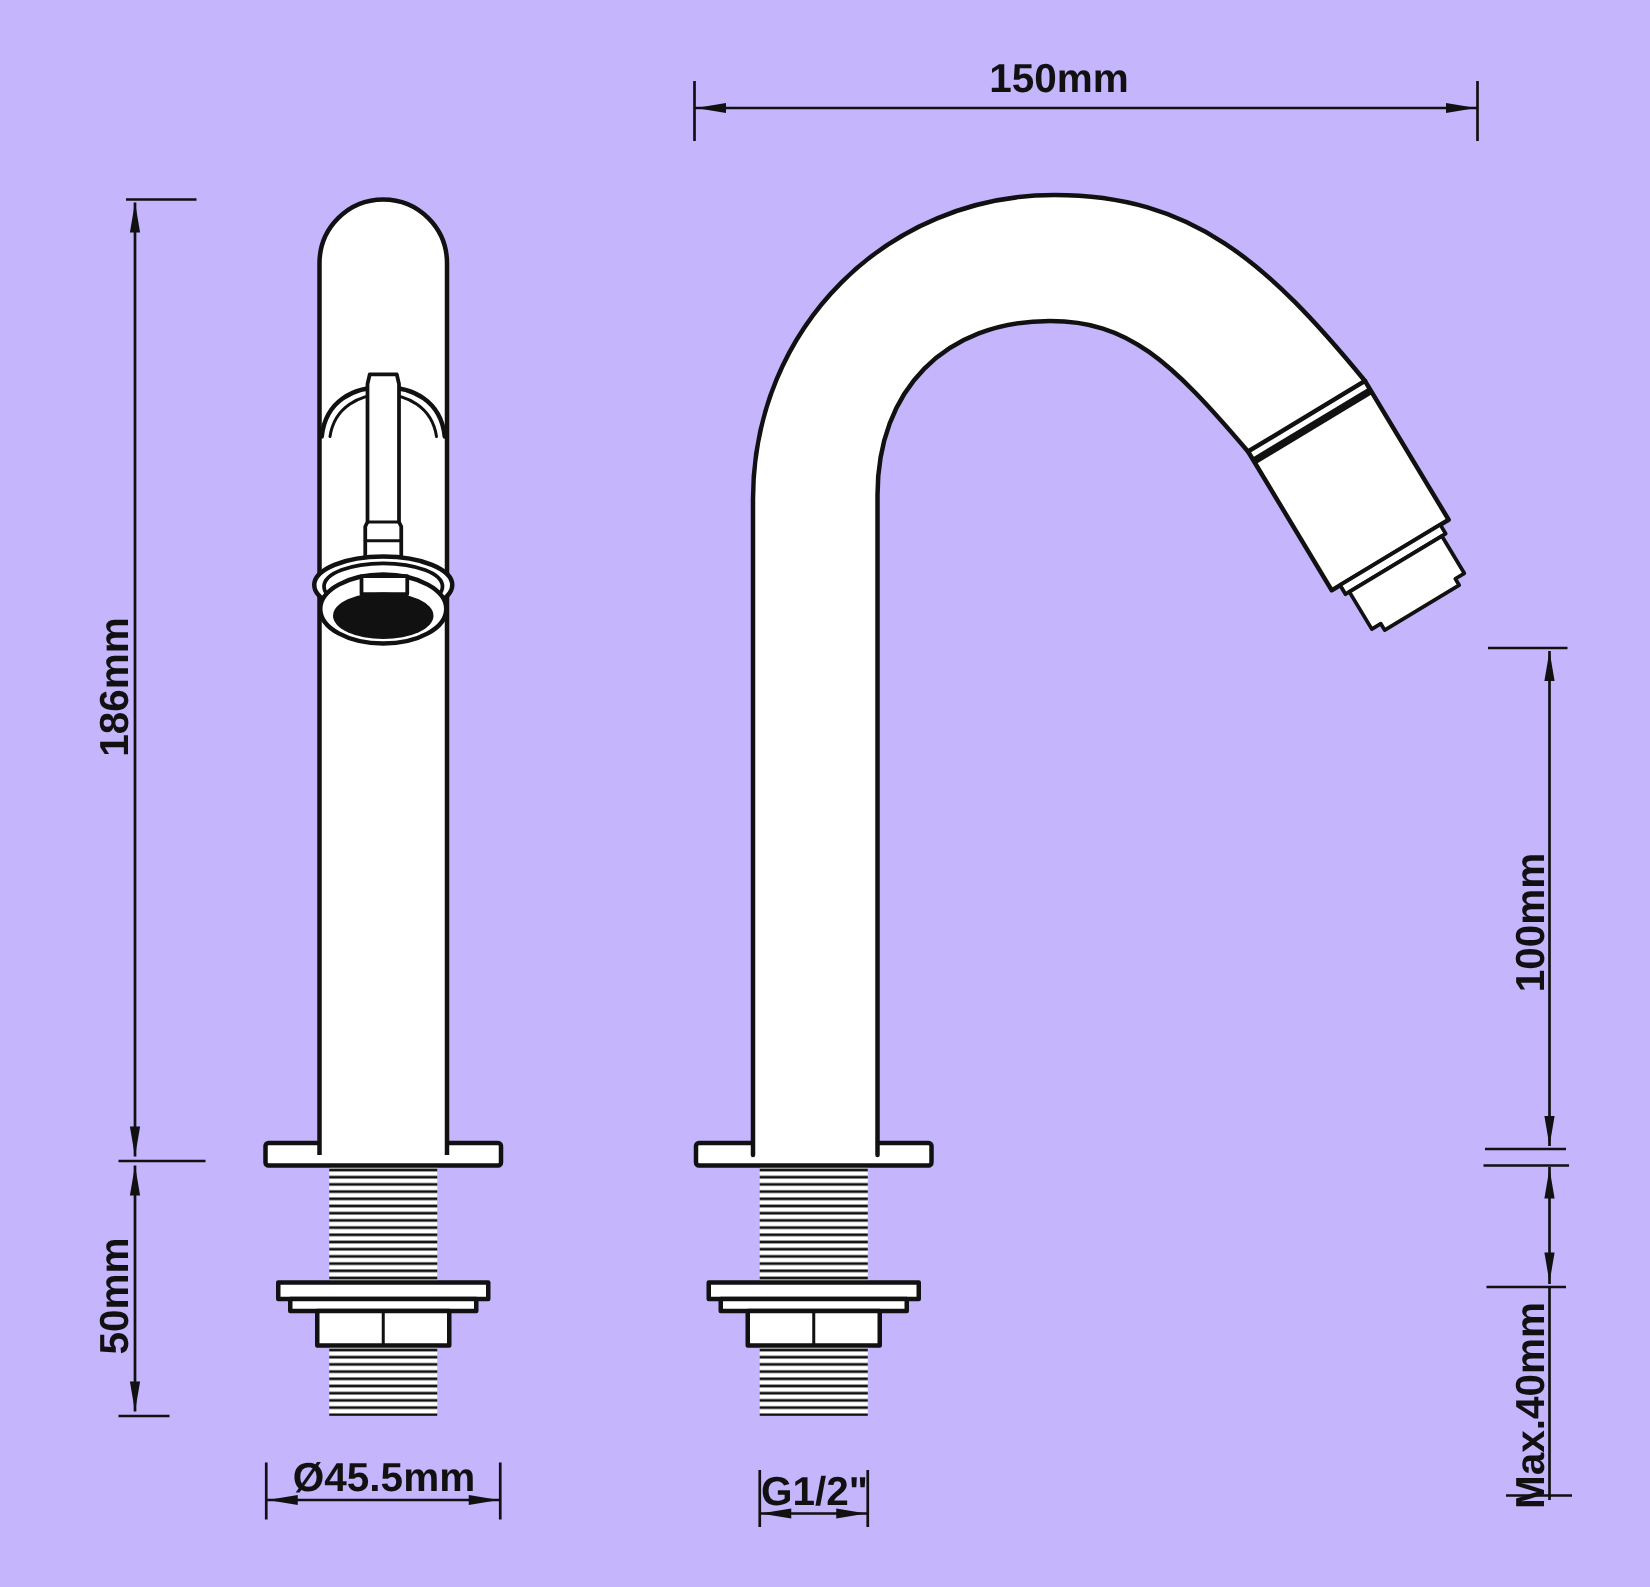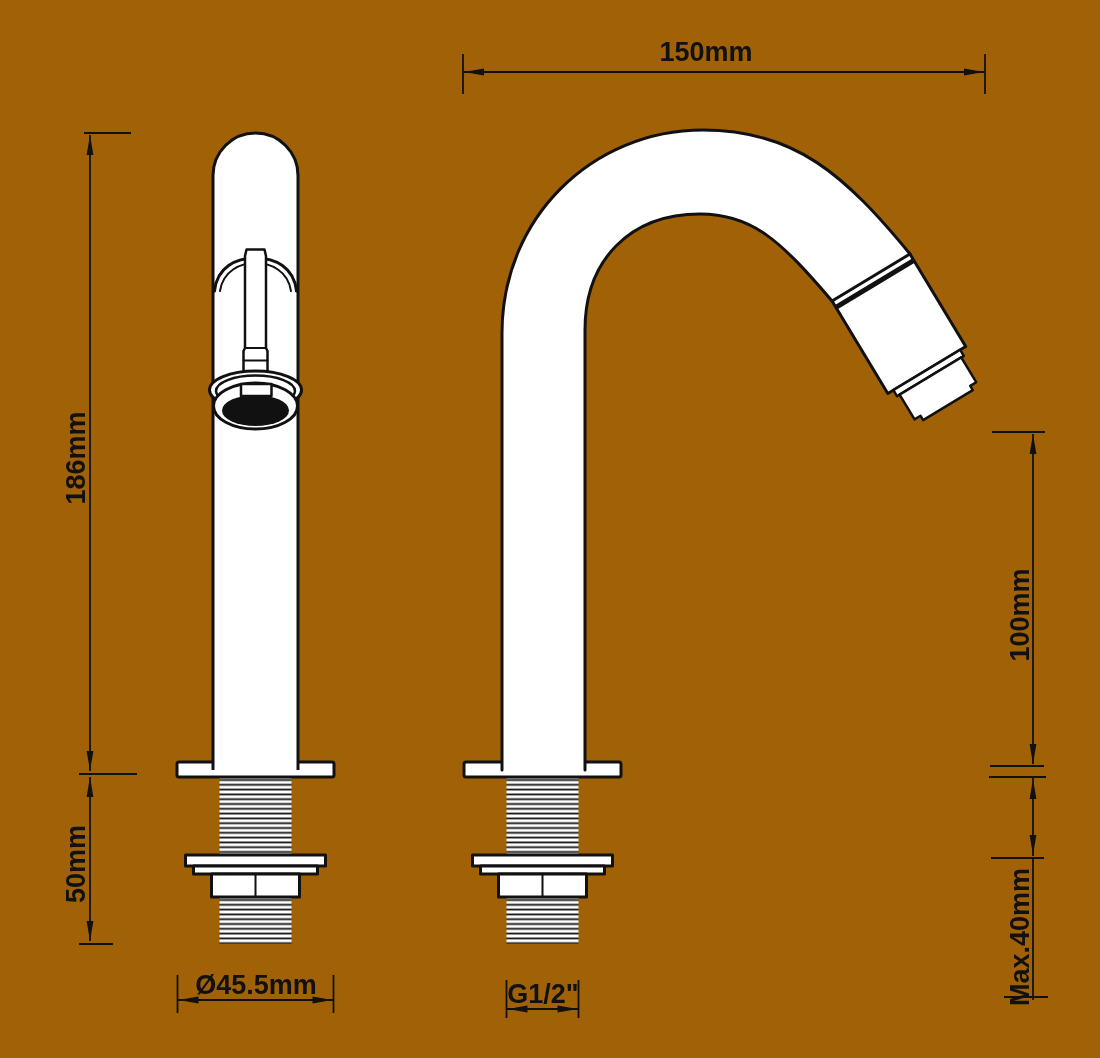--- a/index.html
+++ b/index.html
@@ -1,16 +1,16 @@
 <!DOCTYPE html>
 <html><head>
 <meta charset="utf-8">
 <style>
   html,body{margin:0;padding:0;background:#fff;}
-  .stage{width:1100px;height:1058px;position:relative;background:#a16207;overflow:hidden;}
+  .stage{width:1100px;height:1058px;position:relative;background:#c4b5fd;overflow:hidden;}
   svg{display:block;}
   .f  {fill:#fff;stroke:#111;stroke-width:3;stroke-linejoin:round;}
   .f25{fill:#fff;stroke:#111;stroke-width:2.5;stroke-linejoin:round;}
   .s3 {fill:none;stroke:#111;stroke-width:3;stroke-linecap:round;}
   .s2 {fill:none;stroke:#111;stroke-width:2;stroke-linecap:round;}
   .dim{fill:none;stroke:#111;stroke-width:1.8;stroke-linecap:butt;}
   .ah {fill:#111;stroke:none;}
   .lbl{font-family:"Liberation Sans",sans-serif;font-size:27px;font-weight:bold;fill:#111;text-anchor:middle;}
 </style>
 </head>

